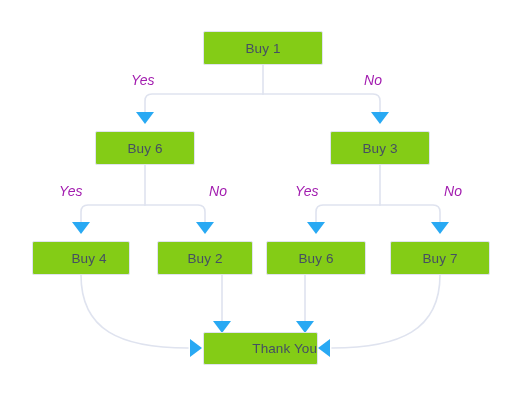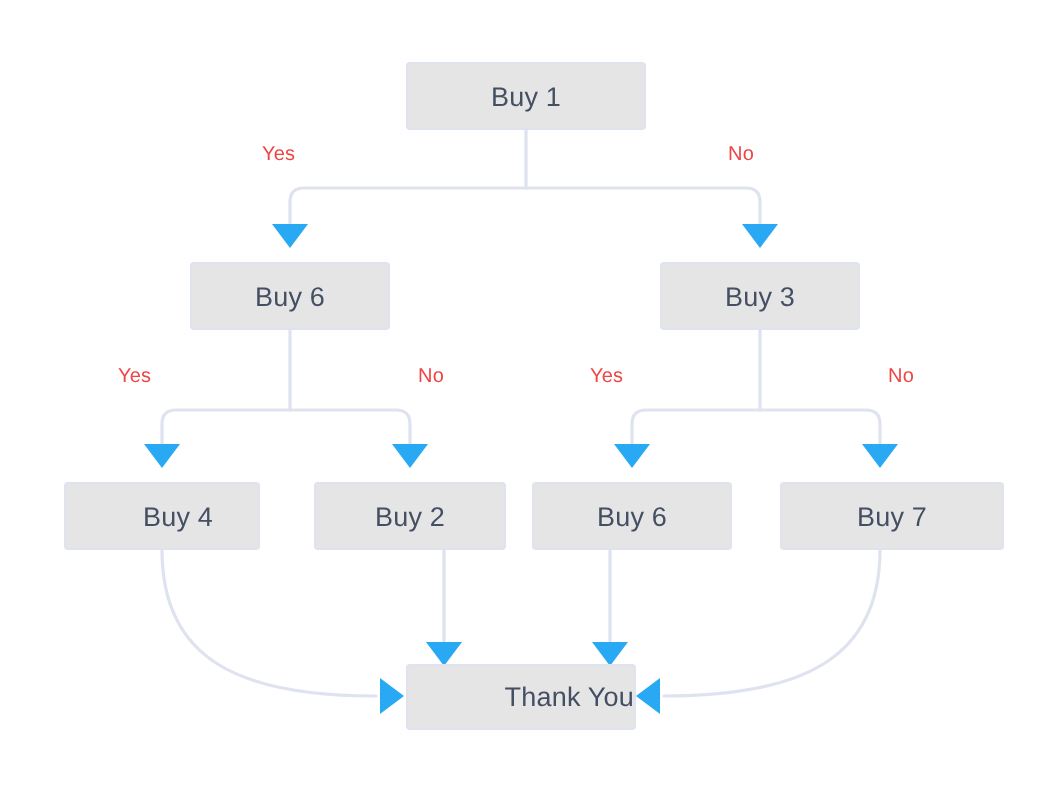--- a/index.html
+++ b/index.html
@@ -18,38 +18,39 @@
   #edge-layer {
     position: absolute;
     left: 0;
     top: 0;
     width: 520px;
     height: 399px;
   }
   .node {
     position: absolute;
     box-sizing: border-box;
-    background: #e5e5e5;
+    background: #84cc16;
     border: 1px solid #dfe3ef;
     border-radius: 2px;
     display: flex;
     align-items: center;
     justify-content: center;
     color: #454f63;
     font-size: 13.5px;
     letter-spacing: 0.1px;
     z-index: 3;
   }
   .edge-label {
     position: absolute;
-    color: #ef4444;
-    font-size: 10px;
+    color: #a21caf;
+    font-size: 14px;
     letter-spacing: 0.1px;
     z-index: 4;
     white-space: nowrap;
+    font-style: italic;
   }
 </style>
 </head>
 <body>
 
 <div id="canvas">
 
   <svg id="edge-layer" viewBox="0 0 520 399">
     <g fill="none" stroke="#dfe3ef" stroke-width="1.6" stroke-linecap="round">
 
@@ -98,21 +99,21 @@
   </div>
   <div class="node" style="left:32px;top:241px;width:98px;height:34px;padding-left:16px;">
     <span>Buy 4</span>
   </div>
   <div class="node" style="left:157px;top:241px;width:96px;height:34px;">
     <span>Buy 2</span>
   </div>
   <div class="node" style="left:266px;top:241px;width:100px;height:34px;">
     <span>Buy 6</span>
   </div>
-  <div class="node" style="left:390px;top:241px;width:112px;height:34px;">
+  <div class="node" style="left:390px;top:241px;width:100px;height:34px;">
     <span>Buy 7</span>
   </div>
   <div class="node" style="left:203px;top:332px;width:115px;height:33px;justify-content:flex-end;">
     <span>Thank You</span>
   </div>
 
   <div class="edge-label" style="left:131px;top:72px;">Yes</div>
   <div class="edge-label" style="left:364px;top:72px;">No</div>
   <div class="edge-label" style="left:59px;top:183px;">Yes</div>
   <div class="edge-label" style="left:209px;top:183px;">No</div>

